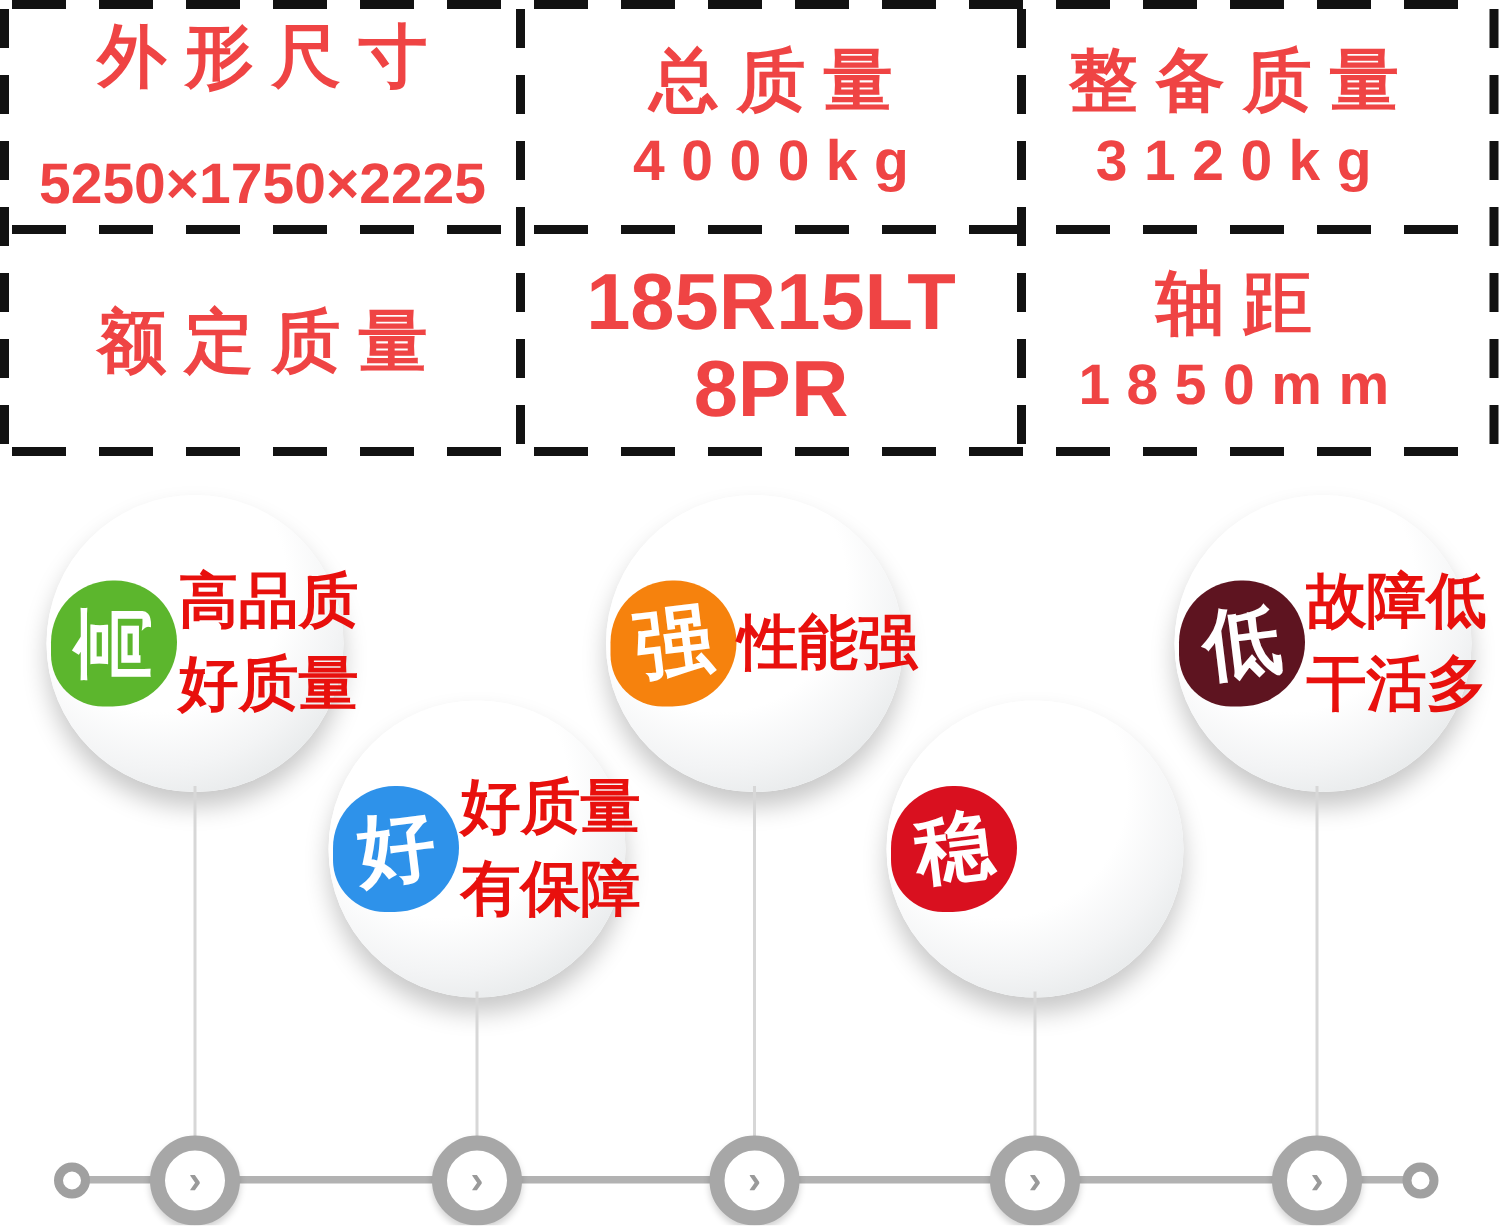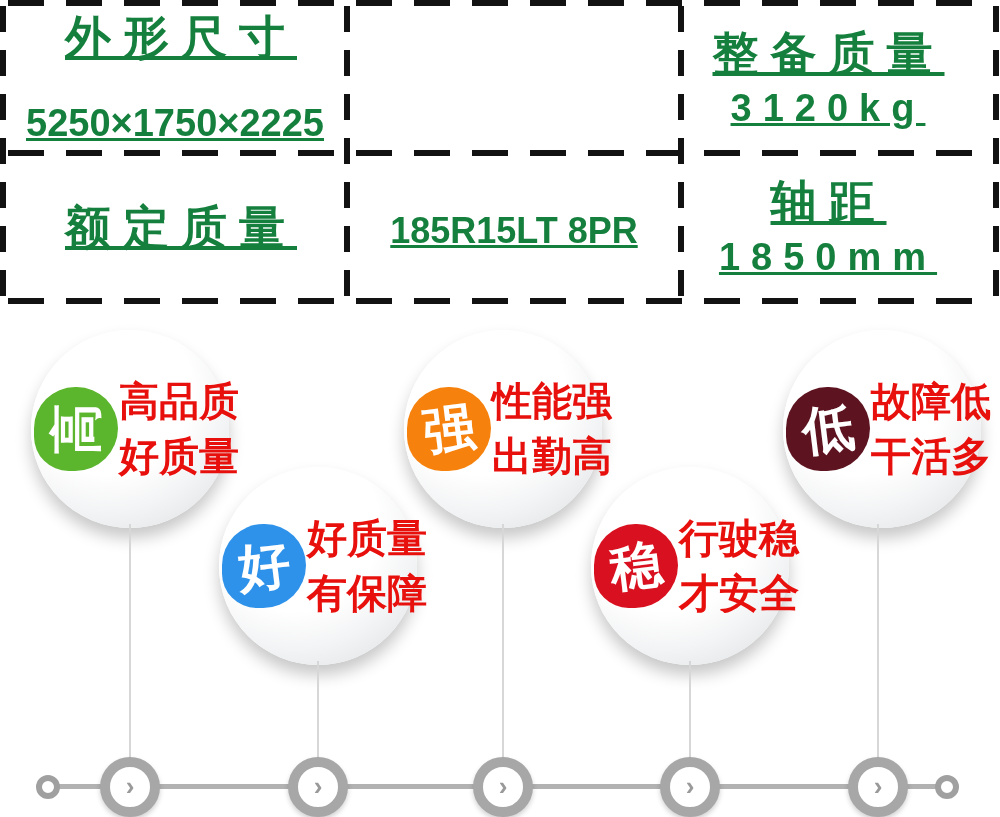--- a/index.html
+++ b/index.html
@@ -14,31 +14,31 @@
   .dash-v{position:absolute;width:6px;top:6px;height:296px;
     background:repeating-linear-gradient(180deg,#121212 0 26px,transparent 26px 44px);}
   .dash-top{top:0;}
   .dash-mid{top:150px;}
   .dash-bottom{top:298px;}
   .dash-left{left:0;}
   .dash-v1{left:344px;}
   .dash-v2{left:678px;}
   .dash-right{left:993px;}
   .cell{position:absolute;display:flex;flex-direction:column;align-items:center;justify-content:center;
-    color:#15803d;text-align:center;text-decoration:underline;}
+    color:#ef4444;text-align:center;}
   .r0{top:6px;height:144px;}
   .r1{top:156px;height:142px;}
   .c0{left:6px;width:338px;}
   .c1{left:350px;width:328px;}
   .c2{left:668px;width:309px;}
   .cell-label{font-size:46px;font-weight:900;letter-spacing:12px;margin-right:-12px;line-height:1.15;}
   .cell-value{font-size:38px;font-weight:700;margin-top:8px;line-height:1.1;}
   .v-wide{letter-spacing:11px;margin-right:-11px;}
   .v-tight{letter-spacing:0px;margin-top:39px;}
-  .v-cond{font-size:36px;letter-spacing:0px;}
+  .v-cond{font-size:53px;letter-spacing:0px;}
   
   .feature{position:absolute;width:198px;height:198px;border-radius:50%;
     background:radial-gradient(circle at 38% 30%,#ffffff 46%,#f3f4f5 66%,#e3e6e7 86%,#d8dbdd 100%);
     box-shadow:0 10px 16px rgba(0,0,0,0.22);}
   .f0{left:31px;top:330px;}
   .f1{left:219px;top:467px;}
   .f2{left:404px;top:330px;}
   .f3{left:591px;top:467px;}
   .f4{left:783px;top:330px;}
   .badge{position:absolute;left:3px;top:50%;transform:translateY(-50%);
@@ -77,20 +77,24 @@
     <div class="dash-h dash-bottom"></div>
     <div class="dash-v dash-left"></div>
     <div class="dash-v dash-v1"></div>
     <div class="dash-v dash-v2"></div>
     <div class="dash-v dash-right"></div>
 
     <div class="cell r0 c0">
       <div class="cell-label">外形尺寸</div>
       <div class="cell-value v-tight">5250×1750×2225</div>
     </div>
+    <div class="cell r0 c1">
+      <div class="cell-label">总质量</div>
+      <div class="cell-value v-wide">4000kg</div>
+    </div>
     <div class="cell r0 c2">
       <div class="cell-label">整备质量</div>
       <div class="cell-value v-wide">3120kg</div>
     </div>
     <div class="cell r1 c0">
       <div class="cell-label">额定质量</div>
     </div>
     <div class="cell r1 c1">
       <div class="cell-value v-cond">185R15LT 8PR</div>
     </div>
@@ -121,32 +125,27 @@
         <div>有保障</div>
       </div>
     </div>
 
     <div class="feature f2">
       <span class="badge" style="background-color: rgb(246, 130, 13);">
         <span class="badge-char tilt">强</span>
       </span>
       <div class="feature-text" style="color: rgb(232, 16, 13);">
         <div>性能强</div>
-        <div>出勤高</div>
       </div>
     </div>
 
     <div class="feature f3">
       <span class="badge" style="background-color: rgb(217, 16, 31);">
         <span class="badge-char tilt">稳</span>
       </span>
-      <div class="feature-text" style="color: rgb(232, 16, 13);">
-        <div>行驶稳</div>
-        <div>才安全</div>
-      </div>
     </div>
 
     <div class="feature f4">
       <span class="badge" style="background-color: rgb(94, 20, 32);">
         <span class="badge-char tilt">低</span>
       </span>
       <div class="feature-text" style="color: rgb(232, 16, 13);">
         <div>故障低</div>
         <div>干活多</div>
       </div>

